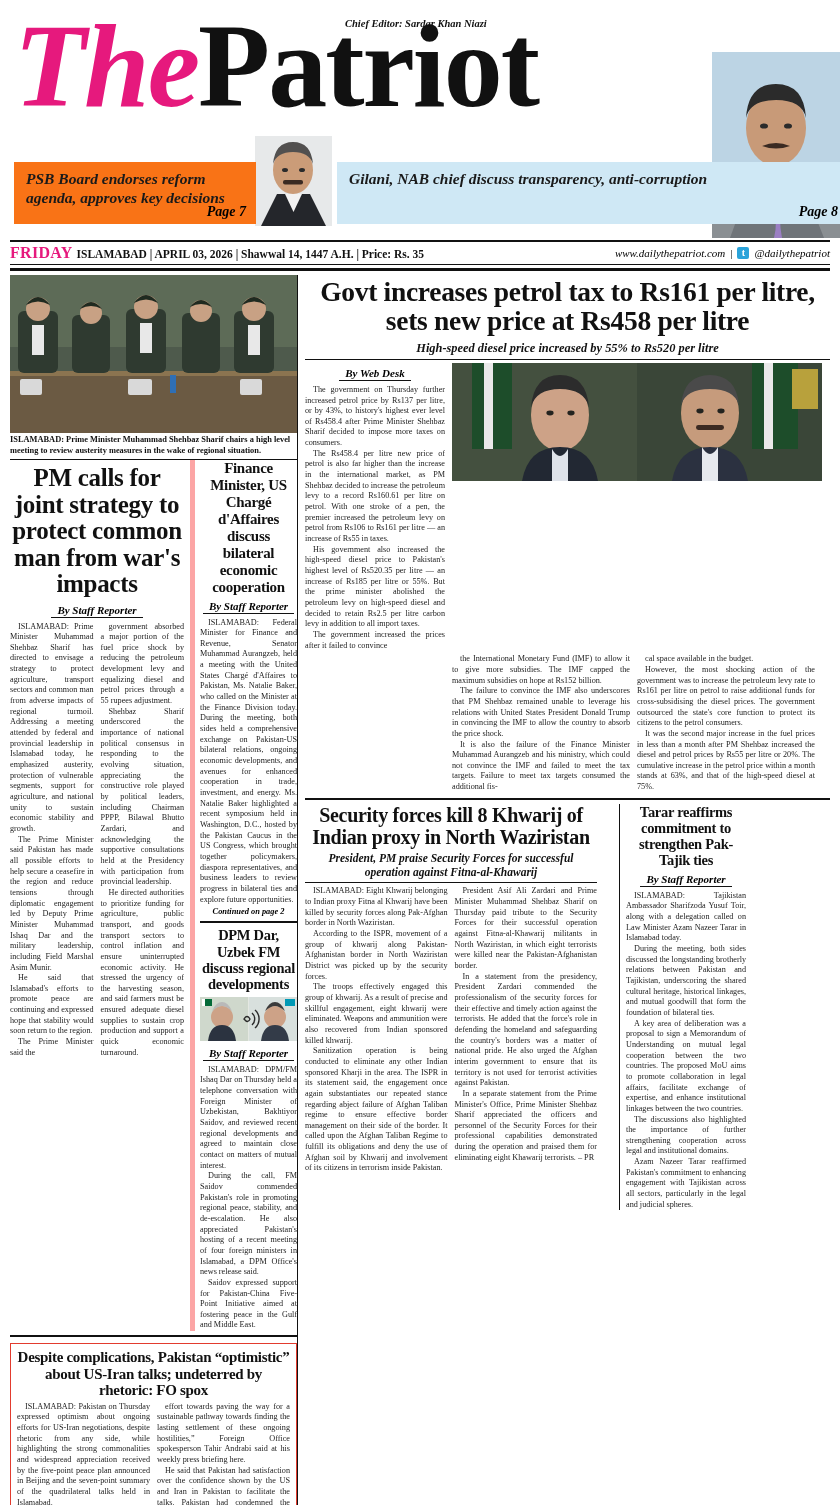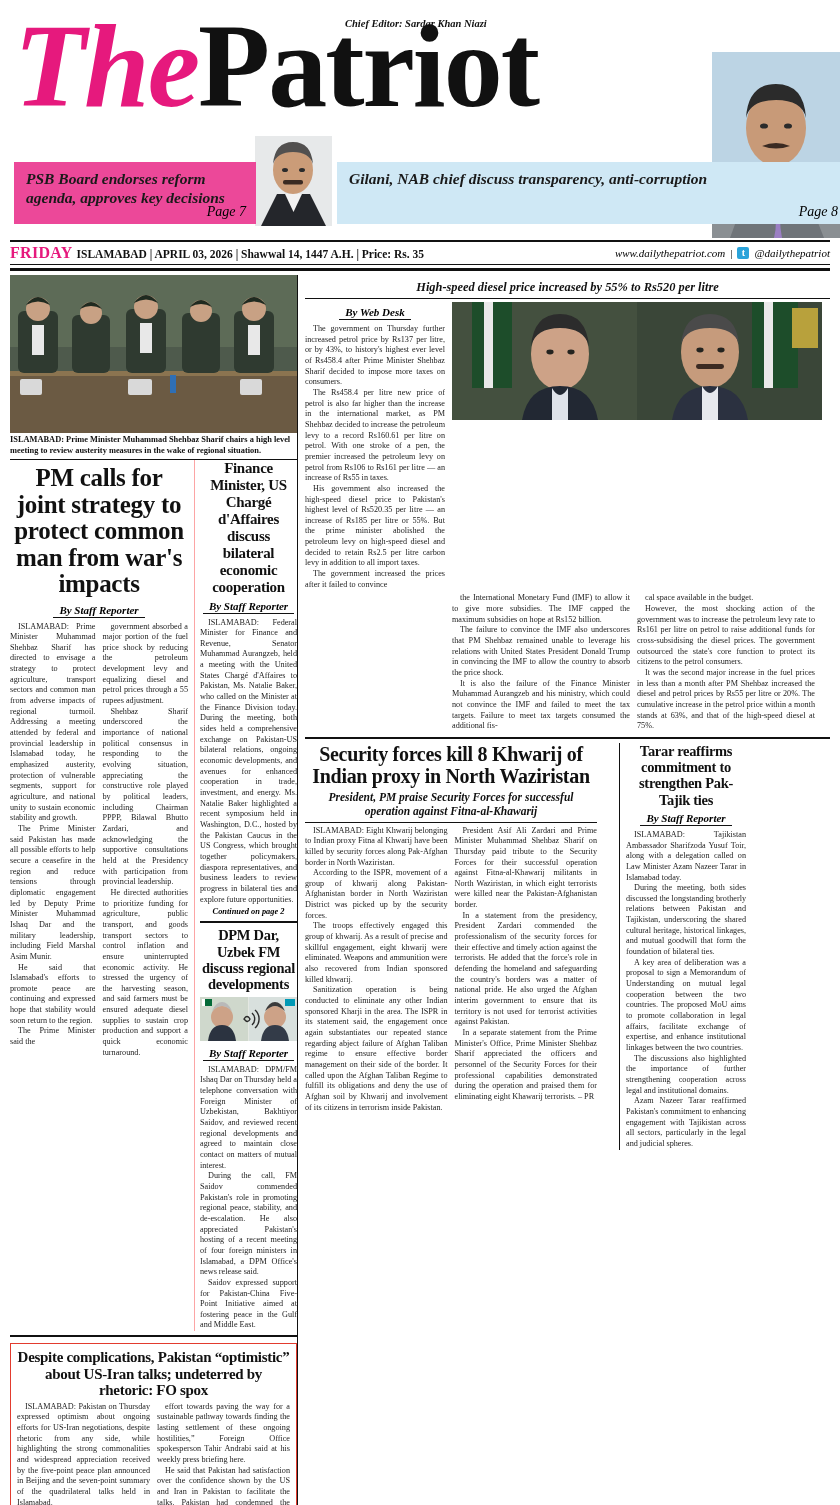--- a/index.html
+++ b/index.html
@@ -11,22 +11,22 @@
   .mast-title{position:absolute;left:14px;top:8px;font-size:118px;line-height:1;letter-spacing:-2px;font-family:"Liberation Serif",serif;}
   .mast-the{color:#e6197d;font-style:italic;font-weight:700;font-family:"Liberation Serif",serif;}
   .mast-patriot{color:#111;font-weight:700;}
   .chief-editor{position:absolute;left:345px;top:18px;font-size:10.5px;font-style:italic;font-weight:700;color:#111;}
 
   .mast-photo-r{position:absolute;right:0px;top:52px;width:128px;height:186px;overflow:hidden;}
   .mast-photo-l{position:absolute;left:255px;top:136px;width:77px;height:90px;overflow:hidden;}
 
   .teaser{position:absolute;top:162px;height:62px;box-sizing:border-box;padding:7px 10px 0 12px;}
   .teaser .t-txt{font-style:italic;font-weight:700;font-size:15.5px;line-height:1.25;color:#1a1a1a;}
-  .teaser .t-page{position:absolute;right:10px;bottom:4px;font-style:italic;font-weight:400;font-size:14px;}
-  .teaser-left{left:14px;width:242px;background:#ec4899;}
+  .teaser .t-page{position:absolute;right:10px;bottom:4px;font-style:italic;font-weight:700;font-size:14px;}
+  .teaser-left{left:14px;width:242px;background:#f97316;}
   .teaser-right{left:337px;width:511px;background:#cfe8f5;}
 
   
   .datebar{border-top:2px solid #111;border-bottom:1px solid #111;margin:0 10px;height:22px;display:flex;align-items:center;justify-content:space-between;font-size:11.5px;gap:40px;}
   .db-left{display:flex;align-items:baseline;gap:4px;}
   .db-friday{color:#e6197d;font-weight:700;font-size:16px;letter-spacing:.3px;}
   .db-meta{font-weight:700;font-size:11.5px;color:#111;}
   .db-right{display:flex;align-items:center;gap:5px;font-style:italic;font-size:11px;}
   .tw{display:inline-block;width:12px;height:12px;background:#2aa3da;color:#fff;font-weight:700;font-size:10px;text-align:center;line-height:12px;border-radius:2px;font-style:normal;}
   .ruleblk{margin:3px 10px 0 10px;border-top:3px solid #111;}
@@ -182,21 +182,21 @@
           </g>
           <rect x="160" y="100" width="6" height="18" fill="#2f6fb5"></rect>
         </svg>
       </div>
       <div class="cap">ISLAMABAD: Prime Minister Muhammad Shehbaz Sharif chairs a high level meeting to review austerity measures in the wake of regional situation.</div>
 
       <div style="border-top:1px solid #111;margin-top:3px;"></div>
 
       <div style="display:flex;">
 
-        <div style="width:190px;padding-right:6px;border-right:1px solid #fca5a5;">
+        <div style="width:190px;padding-right:6px;border-right:5px solid #fca5a5;">
           <div class="hd hd-pm">PM calls for joint strategy to protect common man from war's impacts</div>
           <div class="byline-wrap"><span class="byline">By Staff Reporter</span></div>
           <div class="cols2">
             <div class="bodytext">
               <p>ISLAMABAD: Prime Minister Muhammad Shehbaz Sharif has directed to envisage a strategy to protect agriculture, transport sectors and common man from adverse impacts of regional turmoil. Addressing a meeting attended by federal and provincial leadership in Islamabad today, he emphasized austerity, protection of vulnerable segments, support for agriculture, and national unity to sustain economic stability and growth.</p>
               <p>The Prime Minister said Pakistan has made all possible efforts to help secure a ceasefire in the region and reduce tensions through diplomatic engagement led by Deputy Prime Minister Muhammad Ishaq Dar and the military leadership, including Field Marshal Asim Munir.</p>
               <p>He said that Islamabad's efforts to promote peace are continuing and expressed hope that stability would soon return to the region.</p>
               <p>The Prime Minister said the</p>
             </div>
             <div class="bodytext">
@@ -259,20 +259,21 @@
           <div class="bodytext">
             <p>effort towards paving the way for a sustainable pathway towards finding the lasting settlement of these ongoing hostilities,” Foreign Office spokesperson Tahir Andrabi said at his weekly press briefing here.</p>
             <p>He said that Pakistan had satisfaction over the confidence shown by the US and Iran in Pakistan to facilitate the talks. Pakistan had condemned the attacks carried out against the Gulf countries by Iran, and prior</p>
 
           </div>
         </div>
       </div>
     </div>
 
     <div class="rightblk">
+      <div class="hd hd-lead">Govt increases petrol tax to Rs161 per litre, sets new price at Rs458 per litre</div>
       <div class="sub sub-lead">High-speed diesel price increased by 55% to Rs520 per litre</div>
       <div style="border-top:1px solid #111;"></div>
 
       <div style="display:flex;gap:7px;margin-top:3px;">
         <div style="width:140px;">
           <div class="byline-wrap"><span class="byline">By Web Desk</span></div>
           <div class="bodytext">
             <p>The government on Thursday further increased petrol price by Rs137 per litre, or by 43%, to history's highest ever level of Rs458.4 after Prime Minister Shehbaz Sharif decided to impose more taxes on consumers.</p>
             <p>The Rs458.4 per litre new price of petrol is also far higher than the increase in the international market, as PM Shehbaz decided to increase the petroleum levy to a record Rs160.61 per litre on petrol. With one stroke of a pen, the premier increased the petroleum levy on petrol from Rs106 to Rs161 per litre — an increase of Rs55 in taxes.</p>
             <p>His government also increased the high-speed diesel price to Pakistan's highest level of Rs520.35 per litre — an increase of Rs185 per litre or 55%. But the prime minister abolished the petroleum levy on high-speed diesel and decided to retain Rs2.5 per litre carbon levy in addition to all import taxes.</p>

